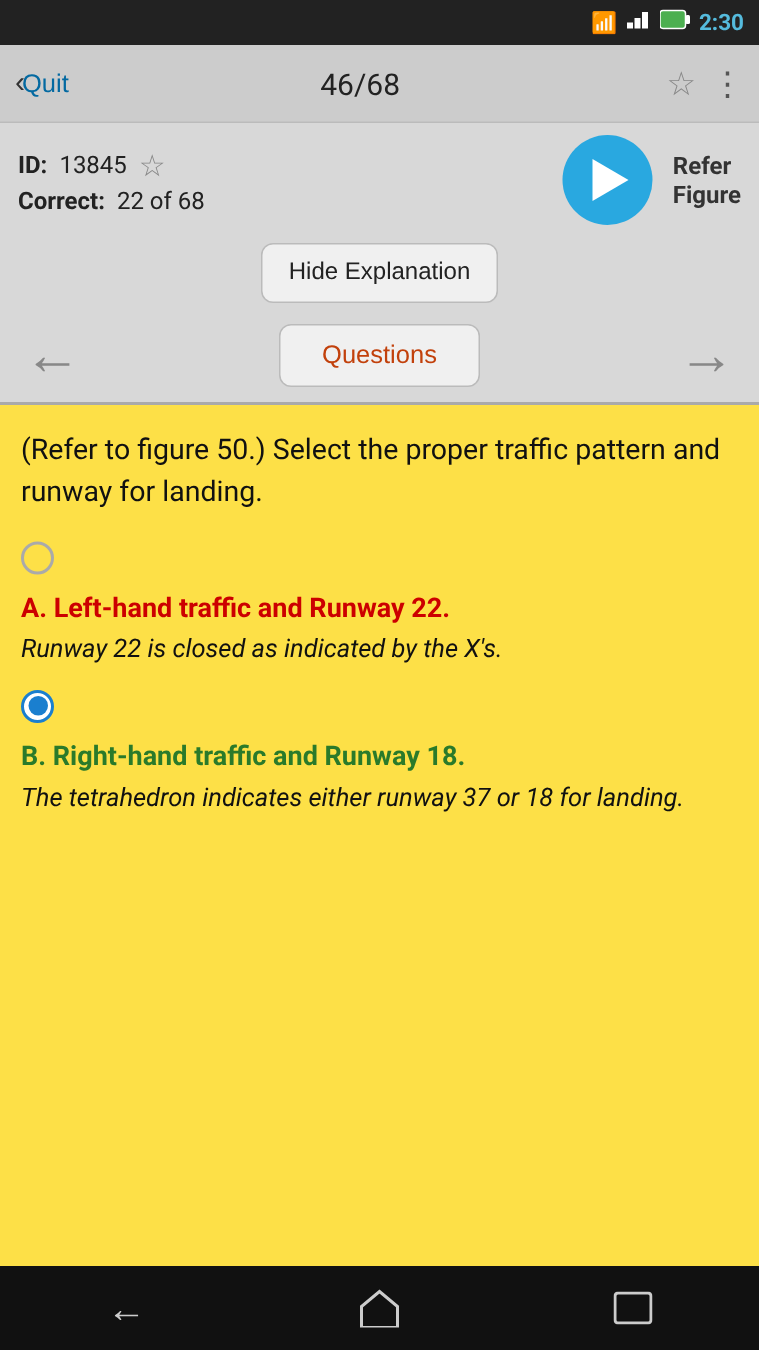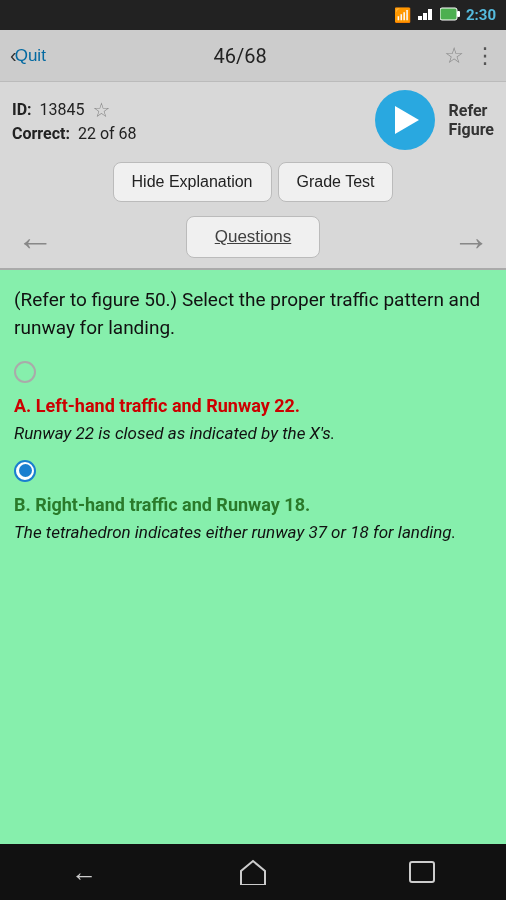--- a/index.html
+++ b/index.html
@@ -159,28 +159,27 @@
       border: none;
       padding: 0 8px;
       line-height: 1;
     }
     #questions-btn {
       background: #f0f0f0;
       border: 1.5px solid #bbb;
       border-radius: 8px;
       padding: 10px 28px;
       font-size: 17px;
-      color: #404040;
-      cursor: pointer;
-      text-decoration: underline;
+      color: #c2410c;
+      cursor: pointer;
     }
 
     
     #content-area {
-      background: #86efac;
+      background: #fde047;
       flex: 1;
       padding: 16px 14px 10px 14px;
       overflow-y: auto;
       font-size: 18px;
       line-height: 1.45;
       color: #111;
     }
 
     #question-text {
       margin-bottom: 18px;
@@ -308,21 +307,20 @@
     </div>
     <div id="show-figure-label">
       <span>Refer</span><br>
       <span>Figure</span>
     </div>
   </div>
 </div>
 
 <div id="button-row">
   <button class="action-btn">Hide Explanation</button>
-  <button class="action-btn">Grade Test</button>
 </div>
 
 <div id="nav-row">
   <button class="arrow-btn" style="color:#888;font-size:38px;font-weight:100;">←</button>
   <button id="questions-btn">Questions</button>
   <button class="arrow-btn" style="color:#888;font-size:38px;font-weight:100;">→</button>
 </div>
 
 <div id="content-area">
   <div id="question-text">(Refer to figure 50.) Select the proper traffic pattern and runway for landing.</div>

